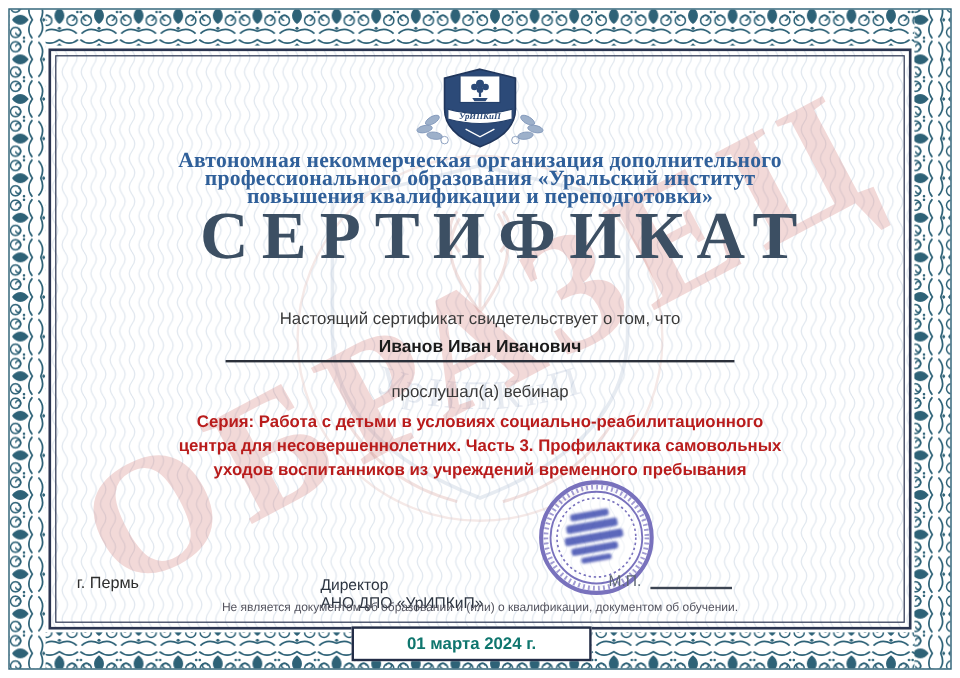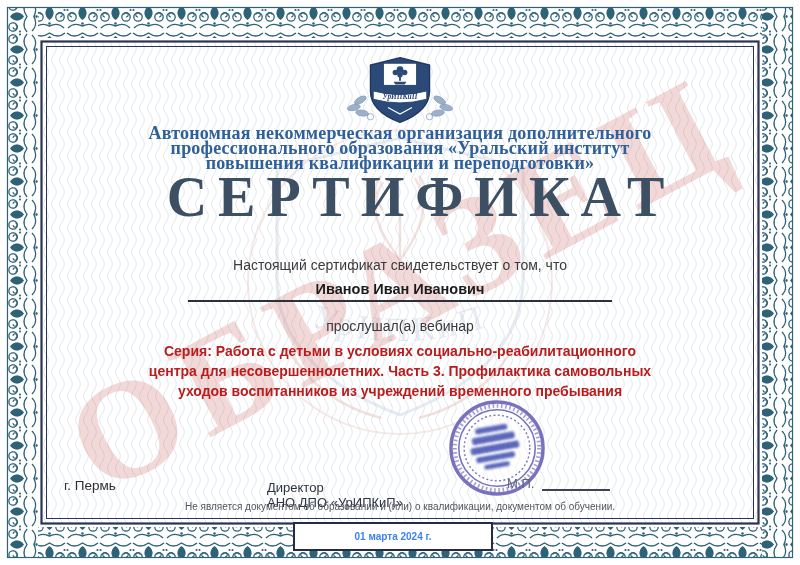--- a/index.html
+++ b/index.html
@@ -19,21 +19,21 @@
   .name-line{top:300px;left:188px;width:424px;height:2px;background:#2b303a;}
   .action{top:318px;font-size:14px;color:#3a3a3a;}
   .webinar{top:341px;left:110px;right:110px;text-align:center;font-size:14px;
            font-weight:bold;line-height:20px;color:#b91c1c;}
   .city{top:478px;left:64px;font-size:13.5px;color:#2e2e2e;}
   .director{top:480px;left:267px;font-size:13px;line-height:15px;color:#2c3440;}
   .mp{top:476px;left:507px;font-size:13px;color:#5e6775;}
   .sig-line{top:489px;left:542px;width:68px;height:2px;background:#3c4452;}
   .disclaimer{top:501px;font-size:10px;color:#54545f;}
   .datebox{top:522px;left:293px;width:196px;height:25px;background:#ffffff;
-           border:2px solid #232d47;font-size:10px;font-weight:bold;color:#3b82f6;
+           border:2px solid #232d47;font-size:14px;font-weight:bold;color:#0f766e;
            line-height:25px;text-align:center;z-index:9;}
   .wm-sample{left:50%;top:50%;transform:translate(-50%,-50%) rotate(-28deg);
              font-family:"Liberation Serif",serif;font-size:140px;font-weight:bold;
              letter-spacing:12px;color:rgba(213,129,127,0.30);white-space:nowrap;z-index:2;}
   .z1{z-index:1}.z3{z-index:3}.z4{z-index:4}.z5{z-index:5}
 </style>
 </head>
 <body>
 
 <div class="page">

